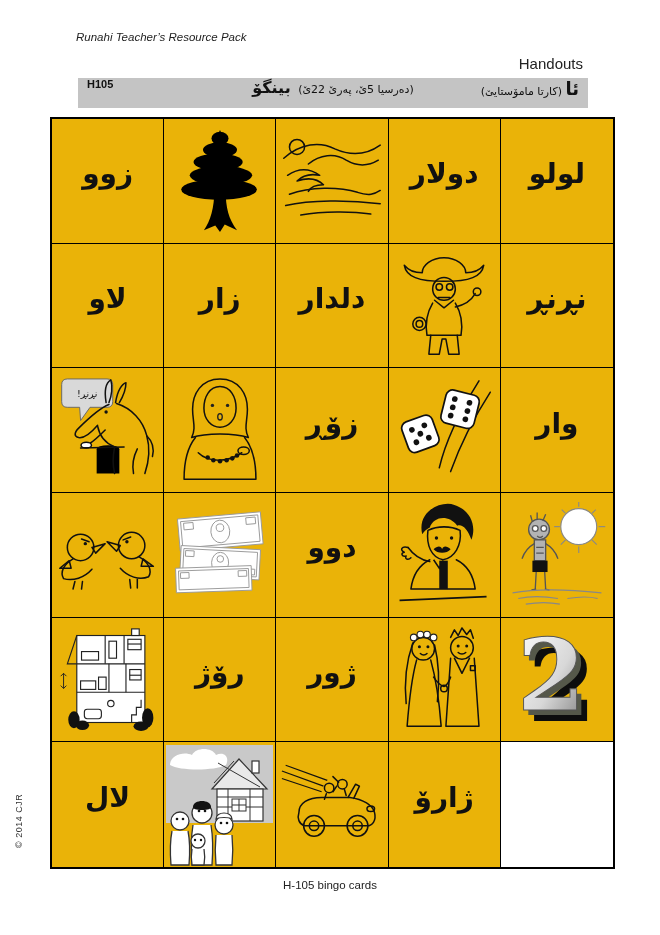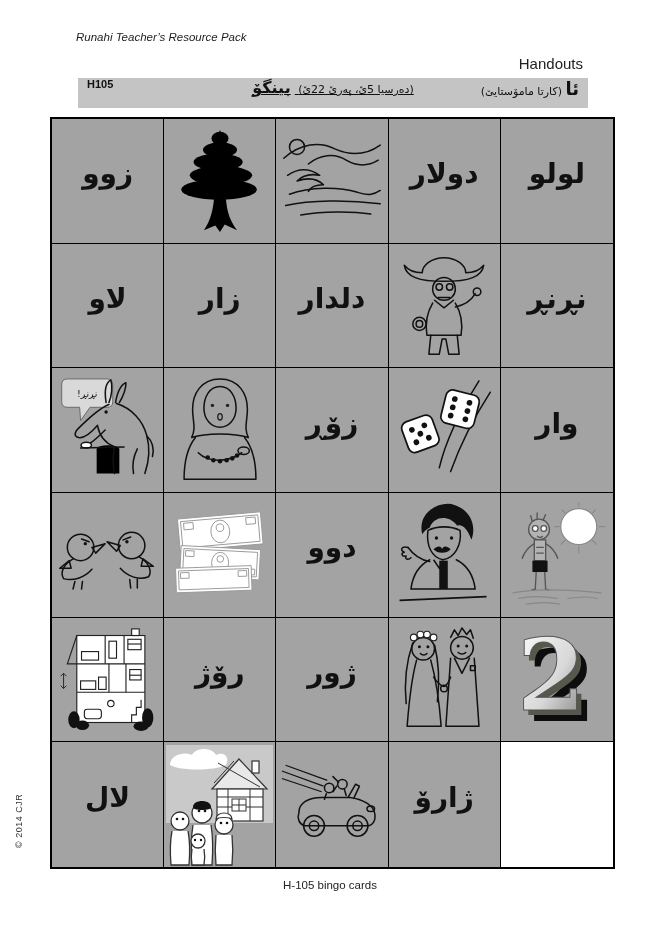--- a/index.html
+++ b/index.html
@@ -7,31 +7,31 @@
        font-family:"Liberation Sans",sans-serif;color:#111;}
 
   
   .hdr-left{position:absolute;left:76px;top:31px;font-size:11.5px;font-style:italic;color:#222;}
   .hdr-right{position:absolute;right:77px;top:31px;font-size:15px;color:#222;margin-top:24px;}
 
   
   .bar{position:absolute;left:78px;top:78px;width:510px;height:30px;background:#c4c4c4;
        display:flex;align-items:flex-start;padding:0 9px;box-sizing:border-box;}
   .bar .code{flex:1;font-weight:bold;font-size:11px;}
-  .bar .center{flex:0 0 auto;direction:rtl;font-family:"DejaVu Sans",sans-serif;font-size:11px;white-space:nowrap;text-decoration:underline;}
+  .bar .center{flex:0 0 auto;direction:rtl;font-family:"DejaVu Sans",sans-serif;font-size:11px;white-space:nowrap;}
   .bar .center .big{font-weight:bold;font-size:16px;margin-right:4px;}
   .bar .right{flex:1;text-align:right;direction:rtl;font-family:"DejaVu Sans",sans-serif;font-size:11px;white-space:nowrap;}
   .bar .right .big{font-weight:bold;font-size:18px;}
 
   
   .grid{position:absolute;left:50px;top:117px;width:565px;height:752px;
         border:2px solid #000;box-sizing:border-box;
         display:grid;grid-template-columns:repeat(5,1fr);grid-template-rows:repeat(6,1fr);}
   .cell{border-right:1px solid #000;border-bottom:1px solid #000;
-        display:flex;align-items:center;justify-content:center;overflow:hidden;background:#a3a3a3;}
+        display:flex;align-items:center;justify-content:center;overflow:hidden;background:#eab308;}
   .cell:nth-child(5n){border-right:none;}
   .cell:nth-child(n+26){border-bottom:none;}
   .cell.word span{direction:rtl;font-family:"DejaVu Sans",sans-serif;font-weight:bold;
         font-size:28px;padding-bottom:14px;white-space:nowrap;}
   .cell.img svg{display:block;}
 
   
   .footer{position:absolute;left:0;top:879px;width:660px;text-align:center;font-size:11.5px;color:#222;}
   .copyright{position:absolute;left:14px;top:848px;transform:rotate(-90deg);transform-origin:0 0;
         font-size:9px;color:#333;letter-spacing:.5px;white-space:nowrap;}

